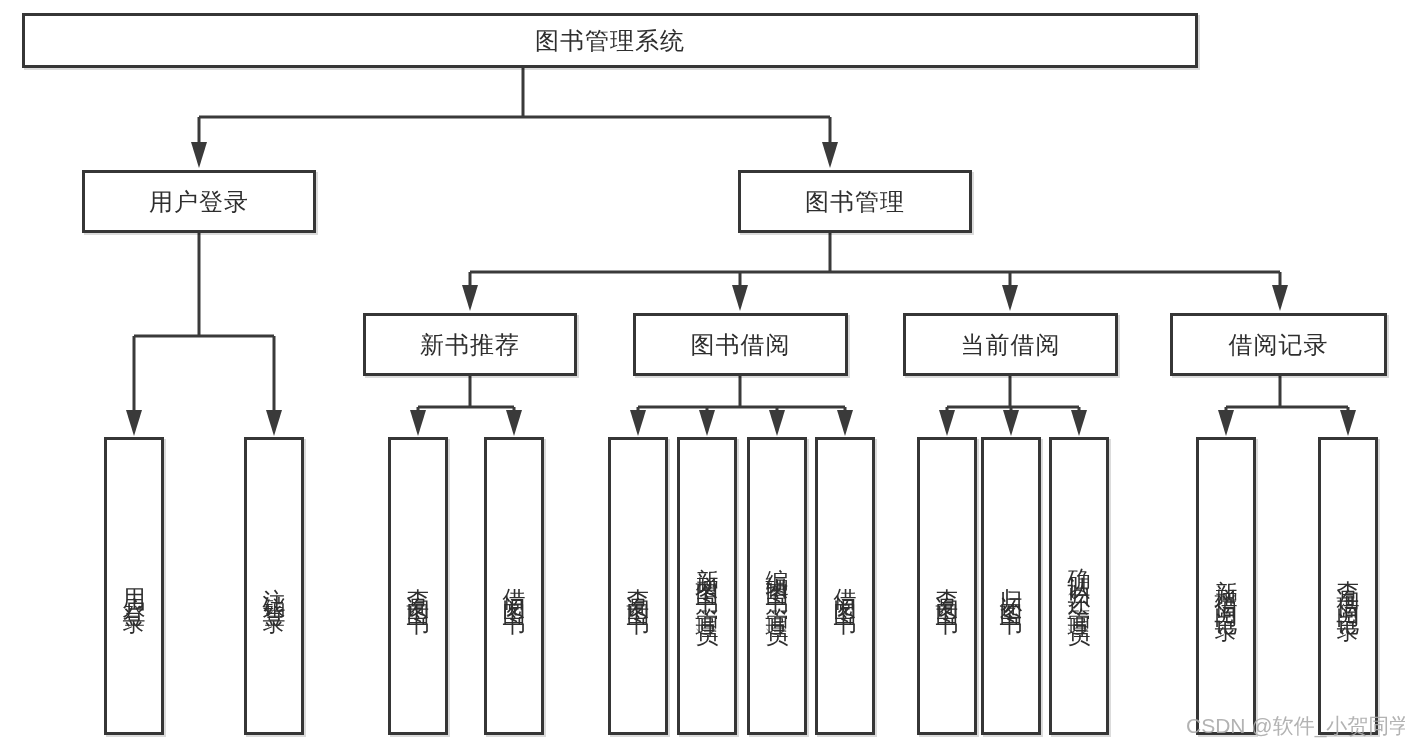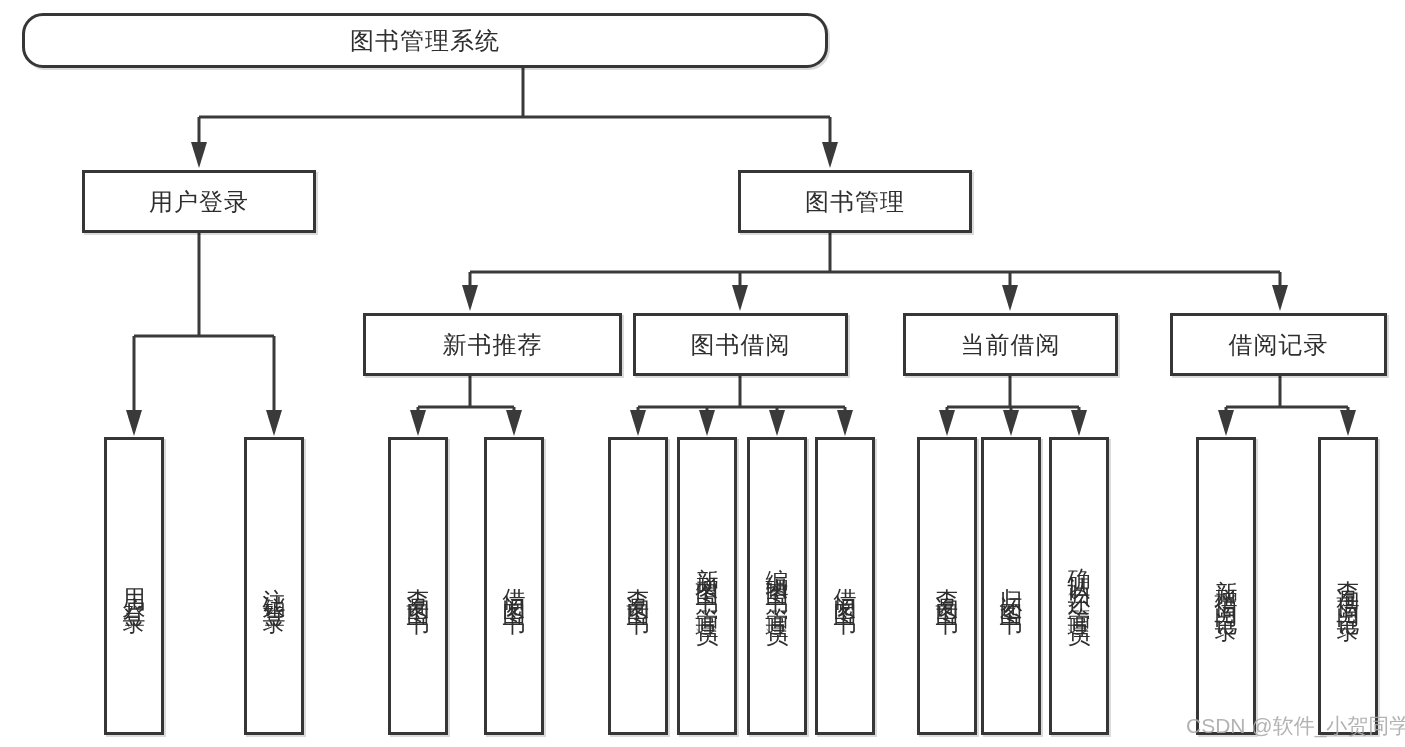--- a/index.html
+++ b/index.html
@@ -38,24 +38,24 @@
   #watermark {
     position: absolute;
     left: 1186px;
     top: 712px;
     font-size: 21px;
     color: #ababab;
     opacity: 0.9;
     white-space: nowrap;
   }
   
-  #n-root { left: 22px;  top: 13px;  width: 806px; height: 55px; border-radius: 21px; }
+  #n-root { left: 22px;  top: 13px;  width: 1176px; height: 55px; }
   #n-l2a  { left: 82px;  top: 170px; width: 234px;  height: 63px; }
   #n-l2b  { left: 713px; top: 170px; width: 234px;  height: 63px; margin-left: 25px; }
-  #n-l3a  { left: 363px; top: 313px; width: 259px;  height: 63px; }
+  #n-l3a  { left: 363px; top: 313px; width: 214px;  height: 63px; }
   #n-l3b  { left: 633px; top: 313px; width: 215px;  height: 63px; }
   #n-l3c  { left: 903px; top: 313px; width: 215px;  height: 63px; }
   #n-l3d  { left: 1170px;top: 313px; width: 217px;  height: 63px; }
   .leaf   { top: 437px; width: 60px; height: 298px; }
   #f-01 { left: 104px; }  #f-02 { left: 244px; }
   #f-03 { left: 388px; }  #f-04 { left: 484px; }
   #f-05 { left: 608px; }  #f-06 { left: 677px; }
   #f-07 { left: 747px; }  #f-08 { left: 815px; }
   #f-09 { left: 917px; }  #f-10 { left: 981px; }
   #f-11 { left: 1049px; } #f-12 { left: 1196px; }

